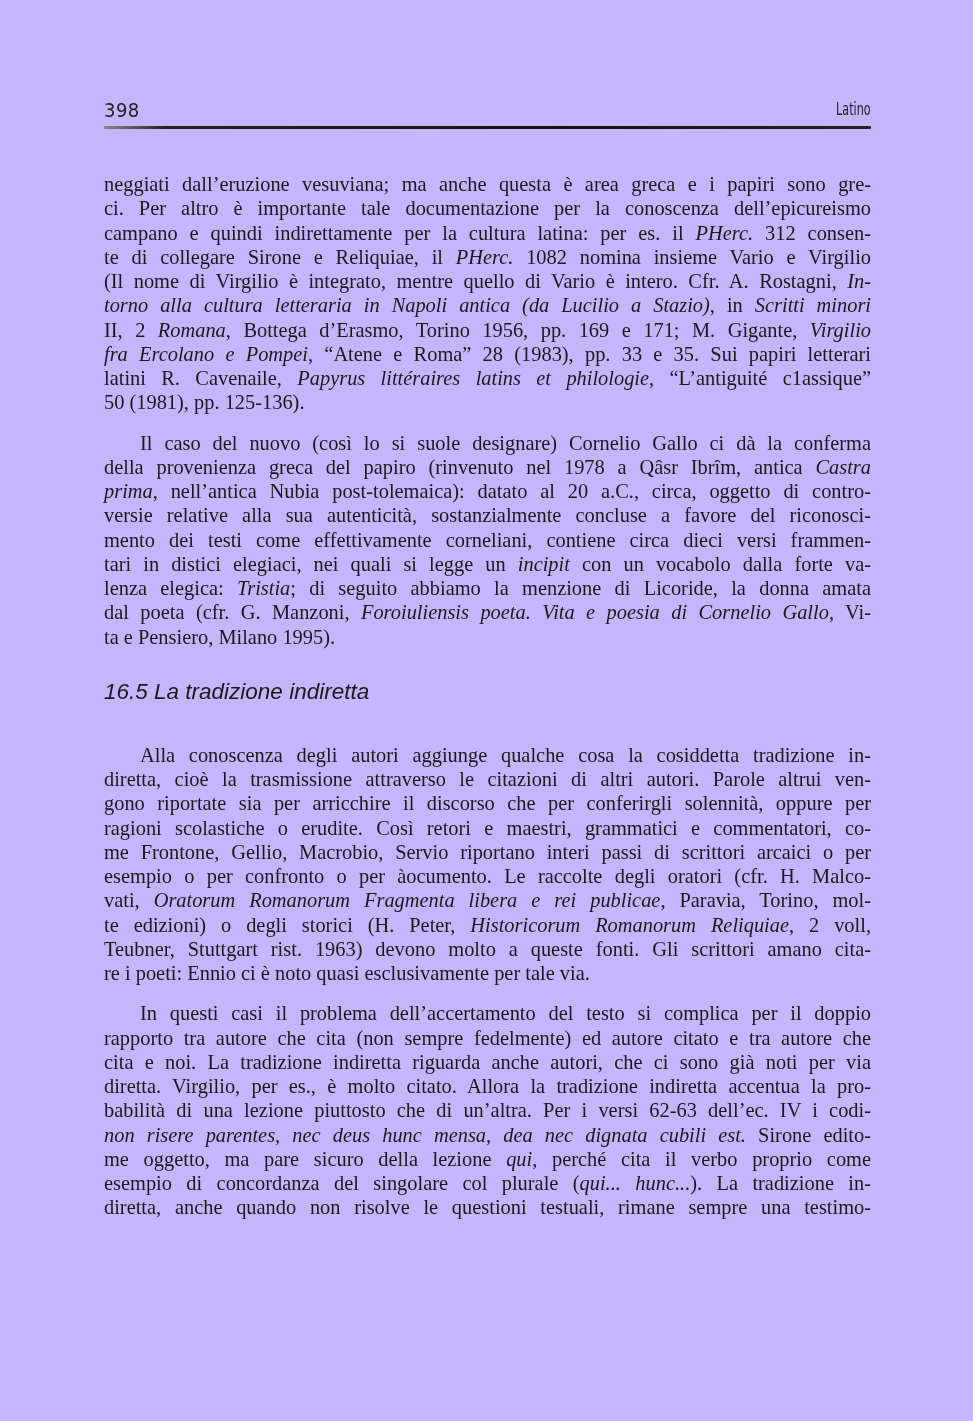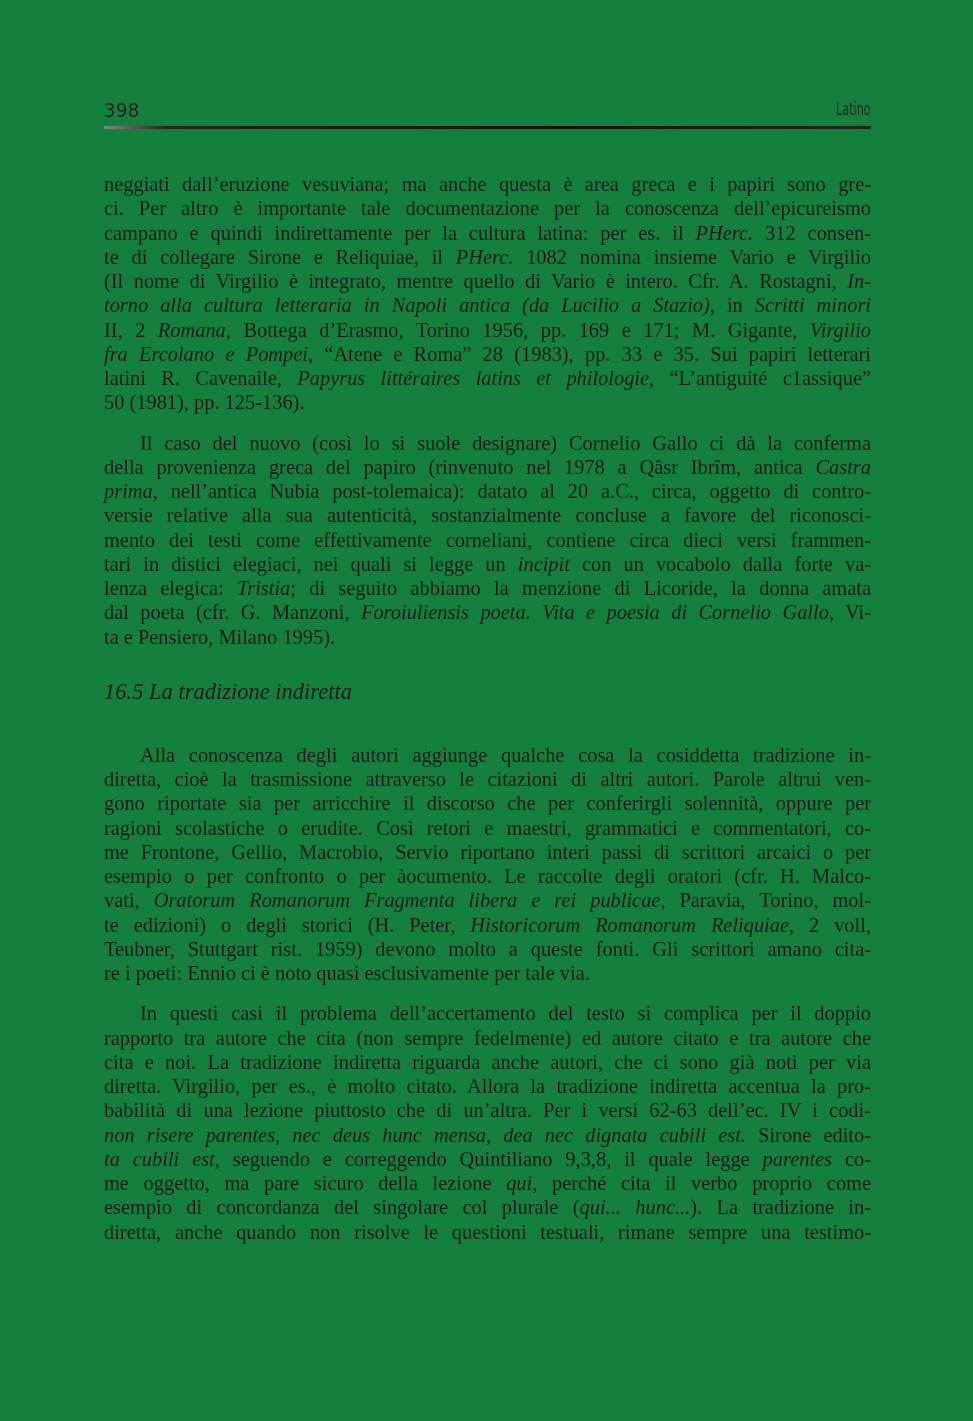--- a/index.html
+++ b/index.html
@@ -1,28 +1,28 @@
 <!DOCTYPE html>
 <html><head>
 <meta charset="utf-8">
 <style>
   html, body { margin: 0; padding: 0; background: #ffffff; }
   body { width: 973px; height: 1421px; position: relative; overflow: hidden; color: #1a1a1a; }
-  .page { position: absolute; left: 0; top: 0; width: 973px; height: 1421px; background: #15803d; }
+  .page { position: absolute; left: 0; top: 0; width: 973px; height: 1421px; background: #c4b5fd; }
   .running-head { position: absolute; left: 104px; top: 98px; width: 767px; height: 26px; }
   .page-number { position: absolute; left: 0; top: 0; font-family: "DejaVu Sans", sans-serif; font-size: 20px; letter-spacing: 0.5px; color: #222; transform: scaleX(0.9); transform-origin: left; }
   .section-label { position: absolute; right: 0; top: 0; font-family: "DejaVu Sans", sans-serif; font-size: 18px; color: #222; transform: scaleX(0.62); transform-origin: right; }
   .head-rule { position: absolute; left: 104px; top: 126px; width: 767px; height: 3px; background: linear-gradient(to right, #888 0%, #222 8%, #111 60%, #222 100%); border-radius: 1px; }
   .body { position: absolute; left: 104px; top: 172px; width: 767px; font-family: "Liberation Serif", serif; font-size: 20.4px; }
   .line { display: block; height: 24.25px; line-height: 24.25px; white-space: nowrap; text-align: justify; text-align-last: justify; overflow: visible; }
   .line.last { text-align-last: left; }
   .line.indent { text-indent: 36px; margin-top: 16px; }
   .it { font-style: italic; }
   .gap-heading { height: 28px; }
-  .heading { display: block; height: 30px; line-height: 30px; font-family: Liberation Serif, serif; font-style: italic; font-size: 22.5px; white-space: nowrap; }
+  .heading { display: block; height: 30px; line-height: 30px; font-family: Liberation Sans, sans-serif; font-style: italic; font-size: 22.5px; white-space: nowrap; }
   .gap-after-heading { height: 20px; }
 </style>
 </head>
 <body>
 
 <div class="page">
   <div class="running-head">
     <span class="page-number">398</span>
     <span class="section-label">Latino</span>
   </div>
@@ -56,29 +56,28 @@
       <div class="gap-after-heading"></div>
       <div class="paragraph">
         <div class="line indent"><span>Alla conoscenza degli autori aggiunge qualche cosa la cosiddetta tradizione in-</span></div>
         <div class="line"><span>diretta, cioè la trasmissione attraverso le citazioni di altri autori. Parole altrui ven-</span></div>
         <div class="line"><span>gono riportate sia per arricchire il discorso che per conferirgli solennità, oppure per</span></div>
         <div class="line"><span>ragioni scolastiche o erudite. Così retori e maestri, grammatici e commentatori, co-</span></div>
         <div class="line"><span>me Frontone, Gellio, Macrobio, Servio riportano interi passi di scrittori arcaici o per</span></div>
         <div class="line"><span>esempio o per confronto o per àocumento. Le raccolte degli oratori (cfr. H. Malco-</span></div>
         <div class="line"><span>vati, </span><span class="it">Oratorum Romanorum Fragmenta libera e rei publicae</span><span>, Paravia, Torino, mol-</span></div>
         <div class="line"><span>te edizioni) o degli storici (H. Peter, </span><span class="it">Historicorum Romanorum Reliquiae</span><span>, 2 voll,</span></div>
-        <div class="line"><span>Teubner, Stuttgart rist. 1959) devono molto a queste fonti. Gli scrittori amano cita-</span></div>
+        <div class="line"><span>Teubner, Stuttgart rist. 1963) devono molto a queste fonti. Gli scrittori amano cita-</span></div>
         <div class="line last"><span>re i poeti: Ennio ci è noto quasi esclusivamente per tale via.</span></div>
       </div>
       <div class="paragraph">
         <div class="line indent"><span>In questi casi il problema dell’accertamento del testo si complica per il doppio</span></div>
         <div class="line"><span>rapporto tra autore che cita (non sempre fedelmente) ed autore citato e tra autore che</span></div>
         <div class="line"><span>cita e noi. La tradizione indiretta riguarda anche autori, che ci sono già noti per via</span></div>
         <div class="line"><span>diretta. Virgilio, per es., è molto citato. Allora la tradizione indiretta accentua la pro-</span></div>
         <div class="line"><span>babilità di una lezione piuttosto che di un’altra. Per i versi 62-63 dell’ec. IV i codi-</span></div>
         <div class="line"><span class="it">non risere parentes, nec deus hunc mensa, dea nec dignata cubili est.</span><span> Sirone edito-</span></div>
-        <div class="line"><span class="it">ta cubili est</span><span>, seguendo e correggendo Quintiliano 9,3,8, il quale legge </span><span class="it">parentes</span><span> co-</span></div>
         <div class="line"><span>me oggetto, ma pare sicuro della lezione </span><span class="it">qui</span><span>, perché cita il verbo proprio come</span></div>
         <div class="line"><span>esempio di concordanza del singolare col plurale (</span><span class="it">qui... hunc...</span><span>). La tradizione in-</span></div>
         <div class="line"><span>diretta, anche quando non risolve le questioni testuali, rimane sempre una testimo-</span></div>
       </div>
     </div>
 </div>
 
 </body></html>

